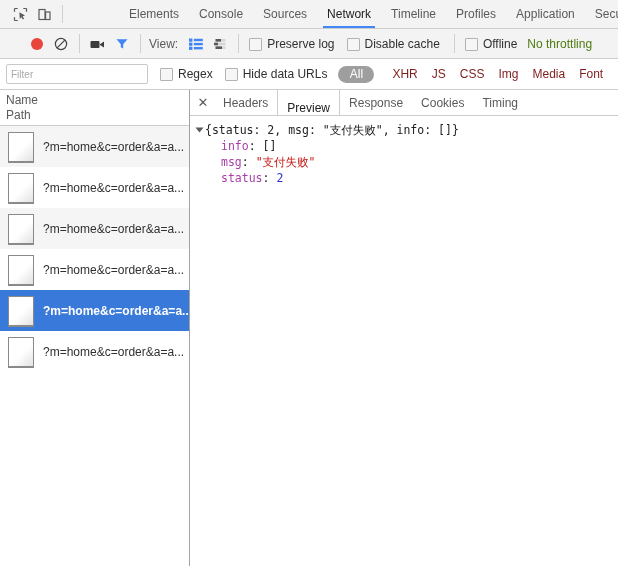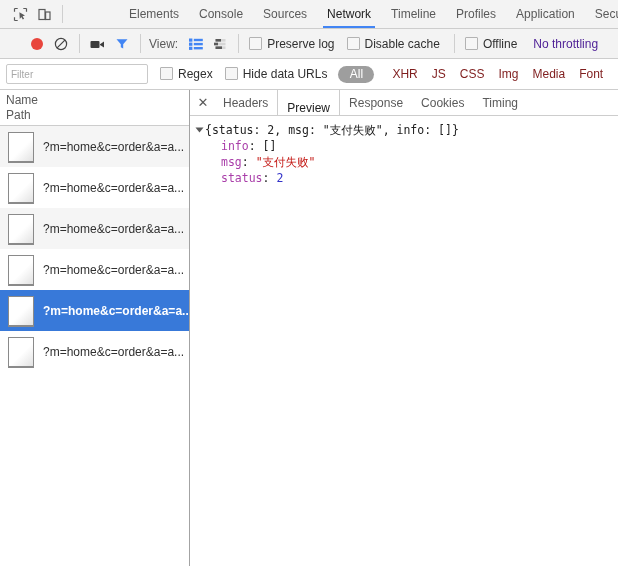--- a/index.html
+++ b/index.html
@@ -55,33 +55,33 @@
     background: #f3f3f3;
     border-bottom: 1px solid #cdcdcd;
     padding-left: 25px;
   }
   .rec-dot {
     width: 12px; height: 12px; border-radius: 50%;
     background: #e8453c;
   }
   .label-view { color: #5a5a5a; font-size: 12px; margin: 0 6px 0 2px; }
   .cb-item {
-    display: flex; align-items: flex-start;
+    display: flex; align-items: flex-end;
     margin-right: 4px; padding: 0 4px;
     color: #303030; font-size: 12px; cursor: pointer;
     white-space: nowrap;
   }
   .cbox {
     width: 11px; height: 11px;
     border: 1px solid #b3b3b3;
     background: #f6f6f6;
     border-radius: 1px;
     margin-right: 5px;
   }
-  .throttle-text { color: #4c1d95; font-size: 12px; margin-left: 8px; white-space: nowrap; }
+  .throttle-text { color: #4d7c0f; font-size: 12px; margin-left: 2px; white-space: nowrap; }
 
   
   .filter-bar {
     height: 30px; min-height: 30px;
     display: flex; align-items: center;
     background: #ffffff;
     border-bottom: 1px solid #cdcdcd;
     padding-left: 6px;
   }
   .filter-input {

